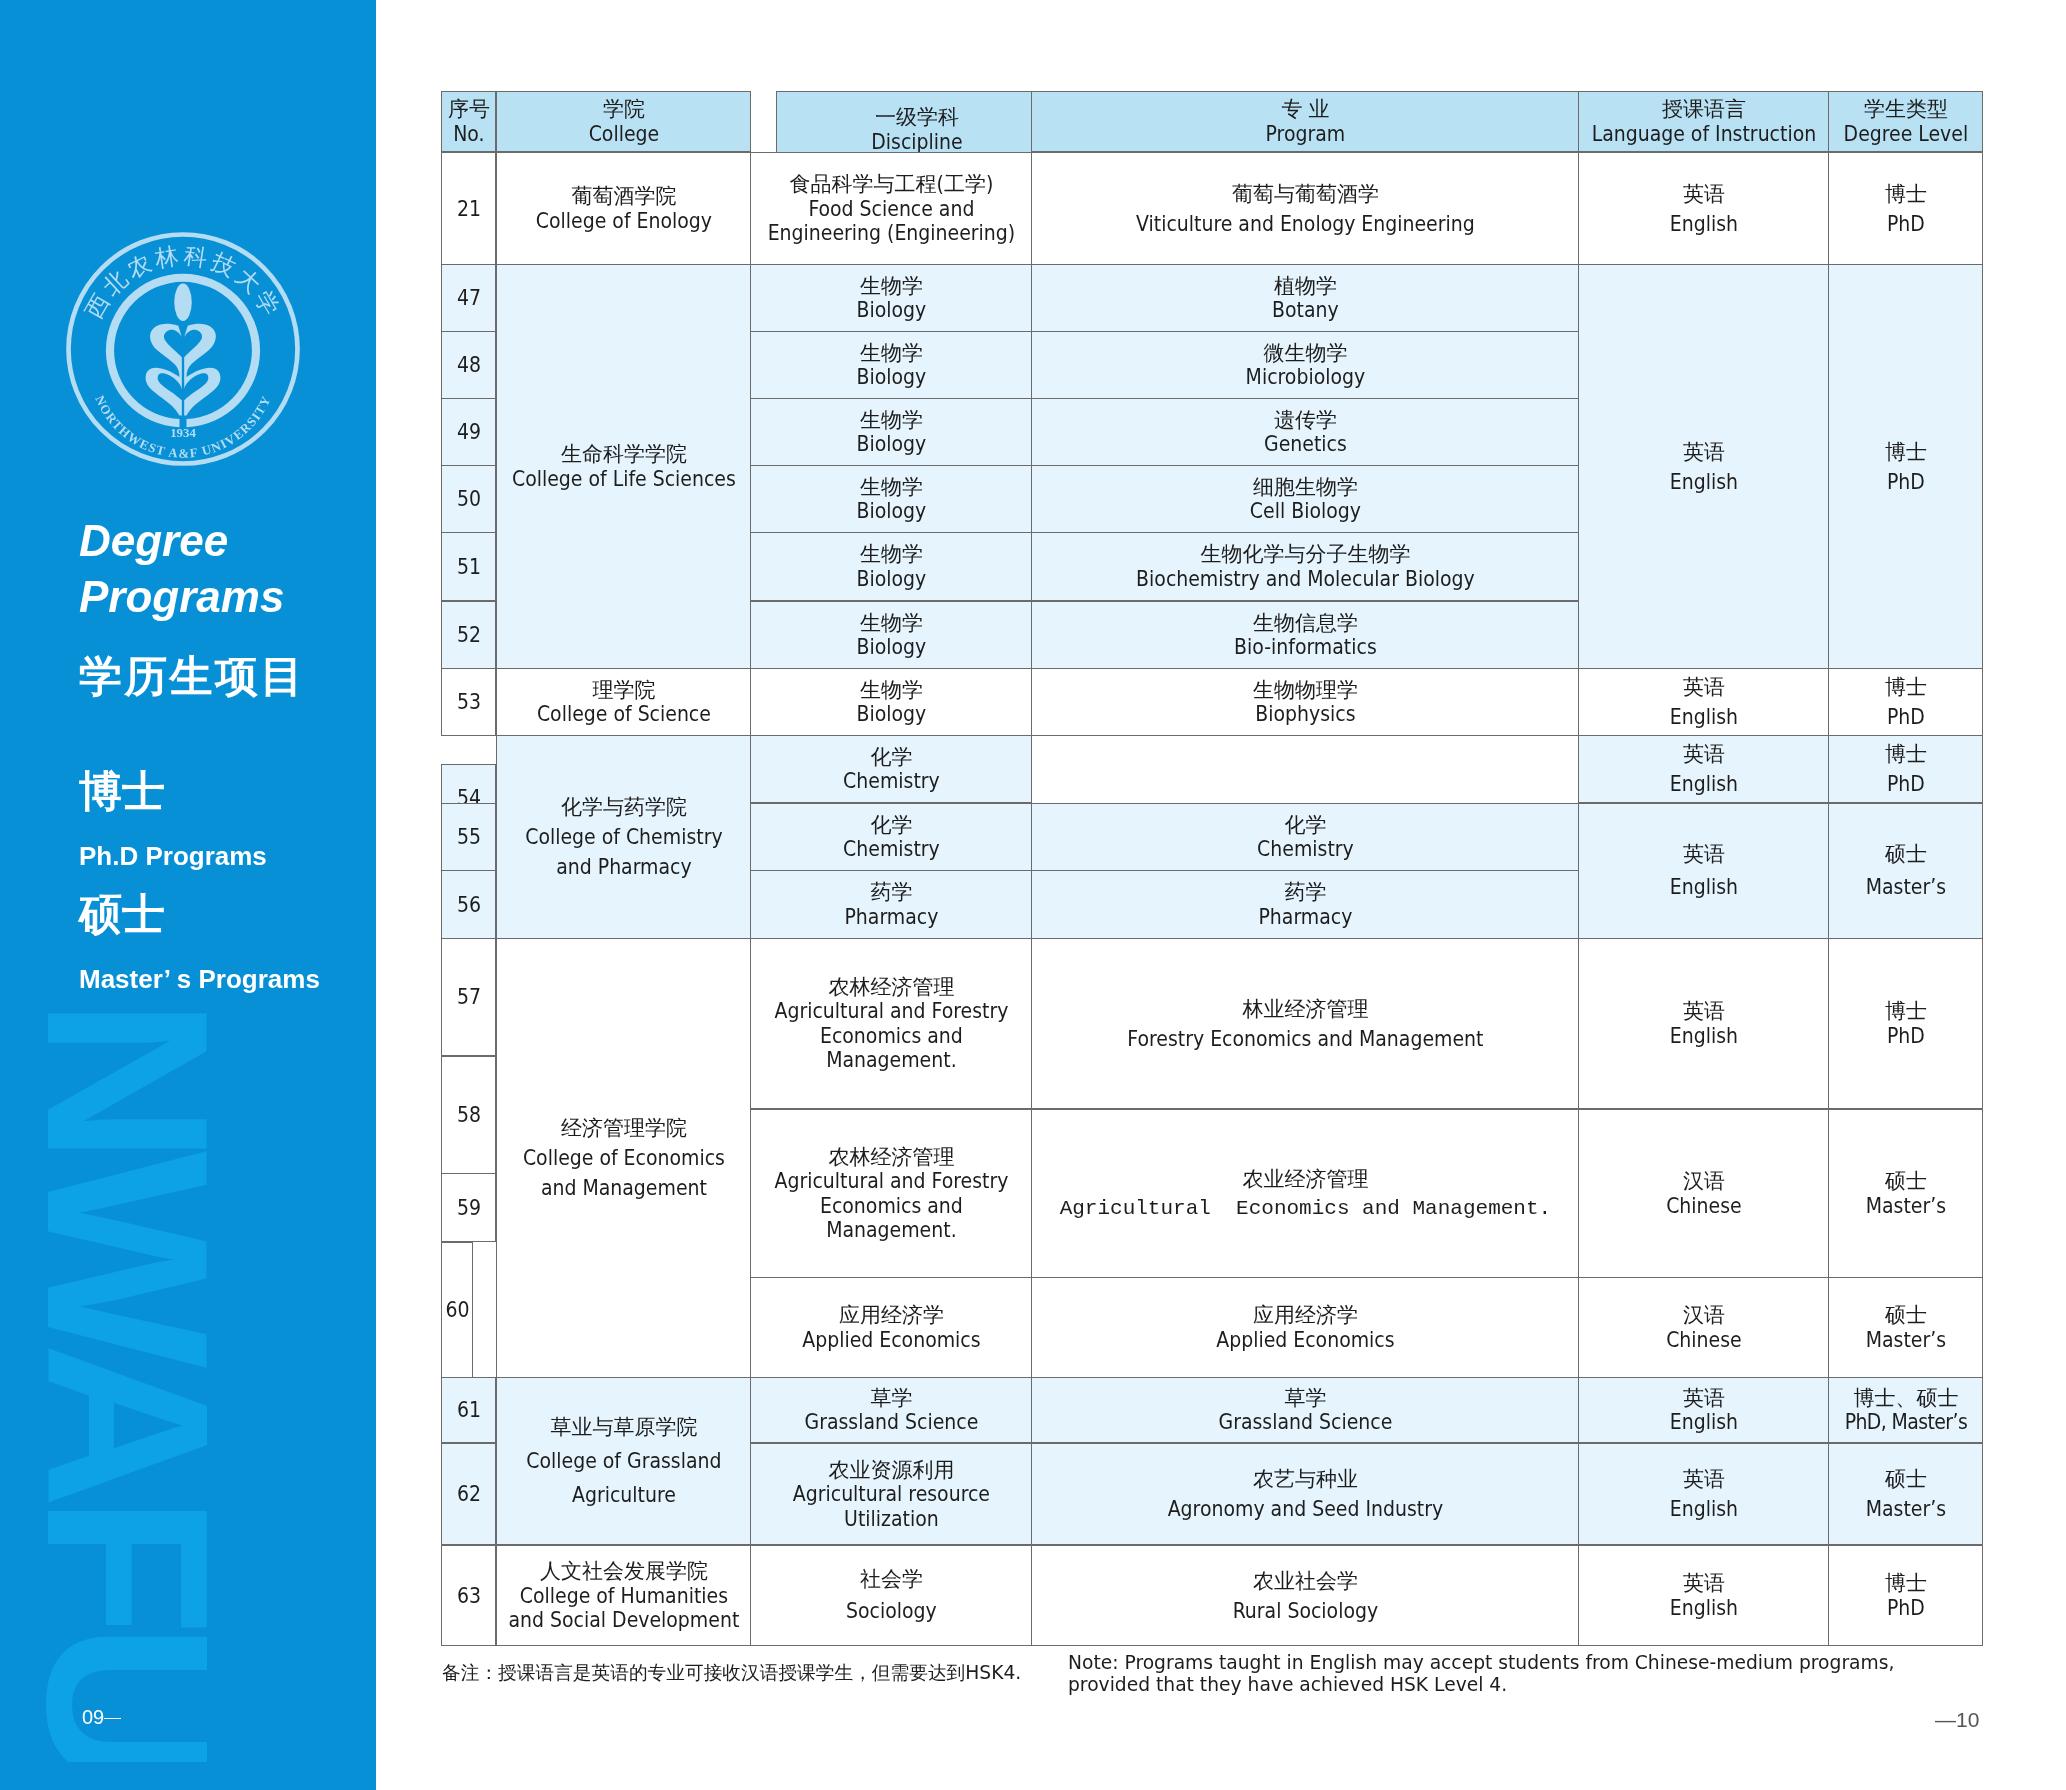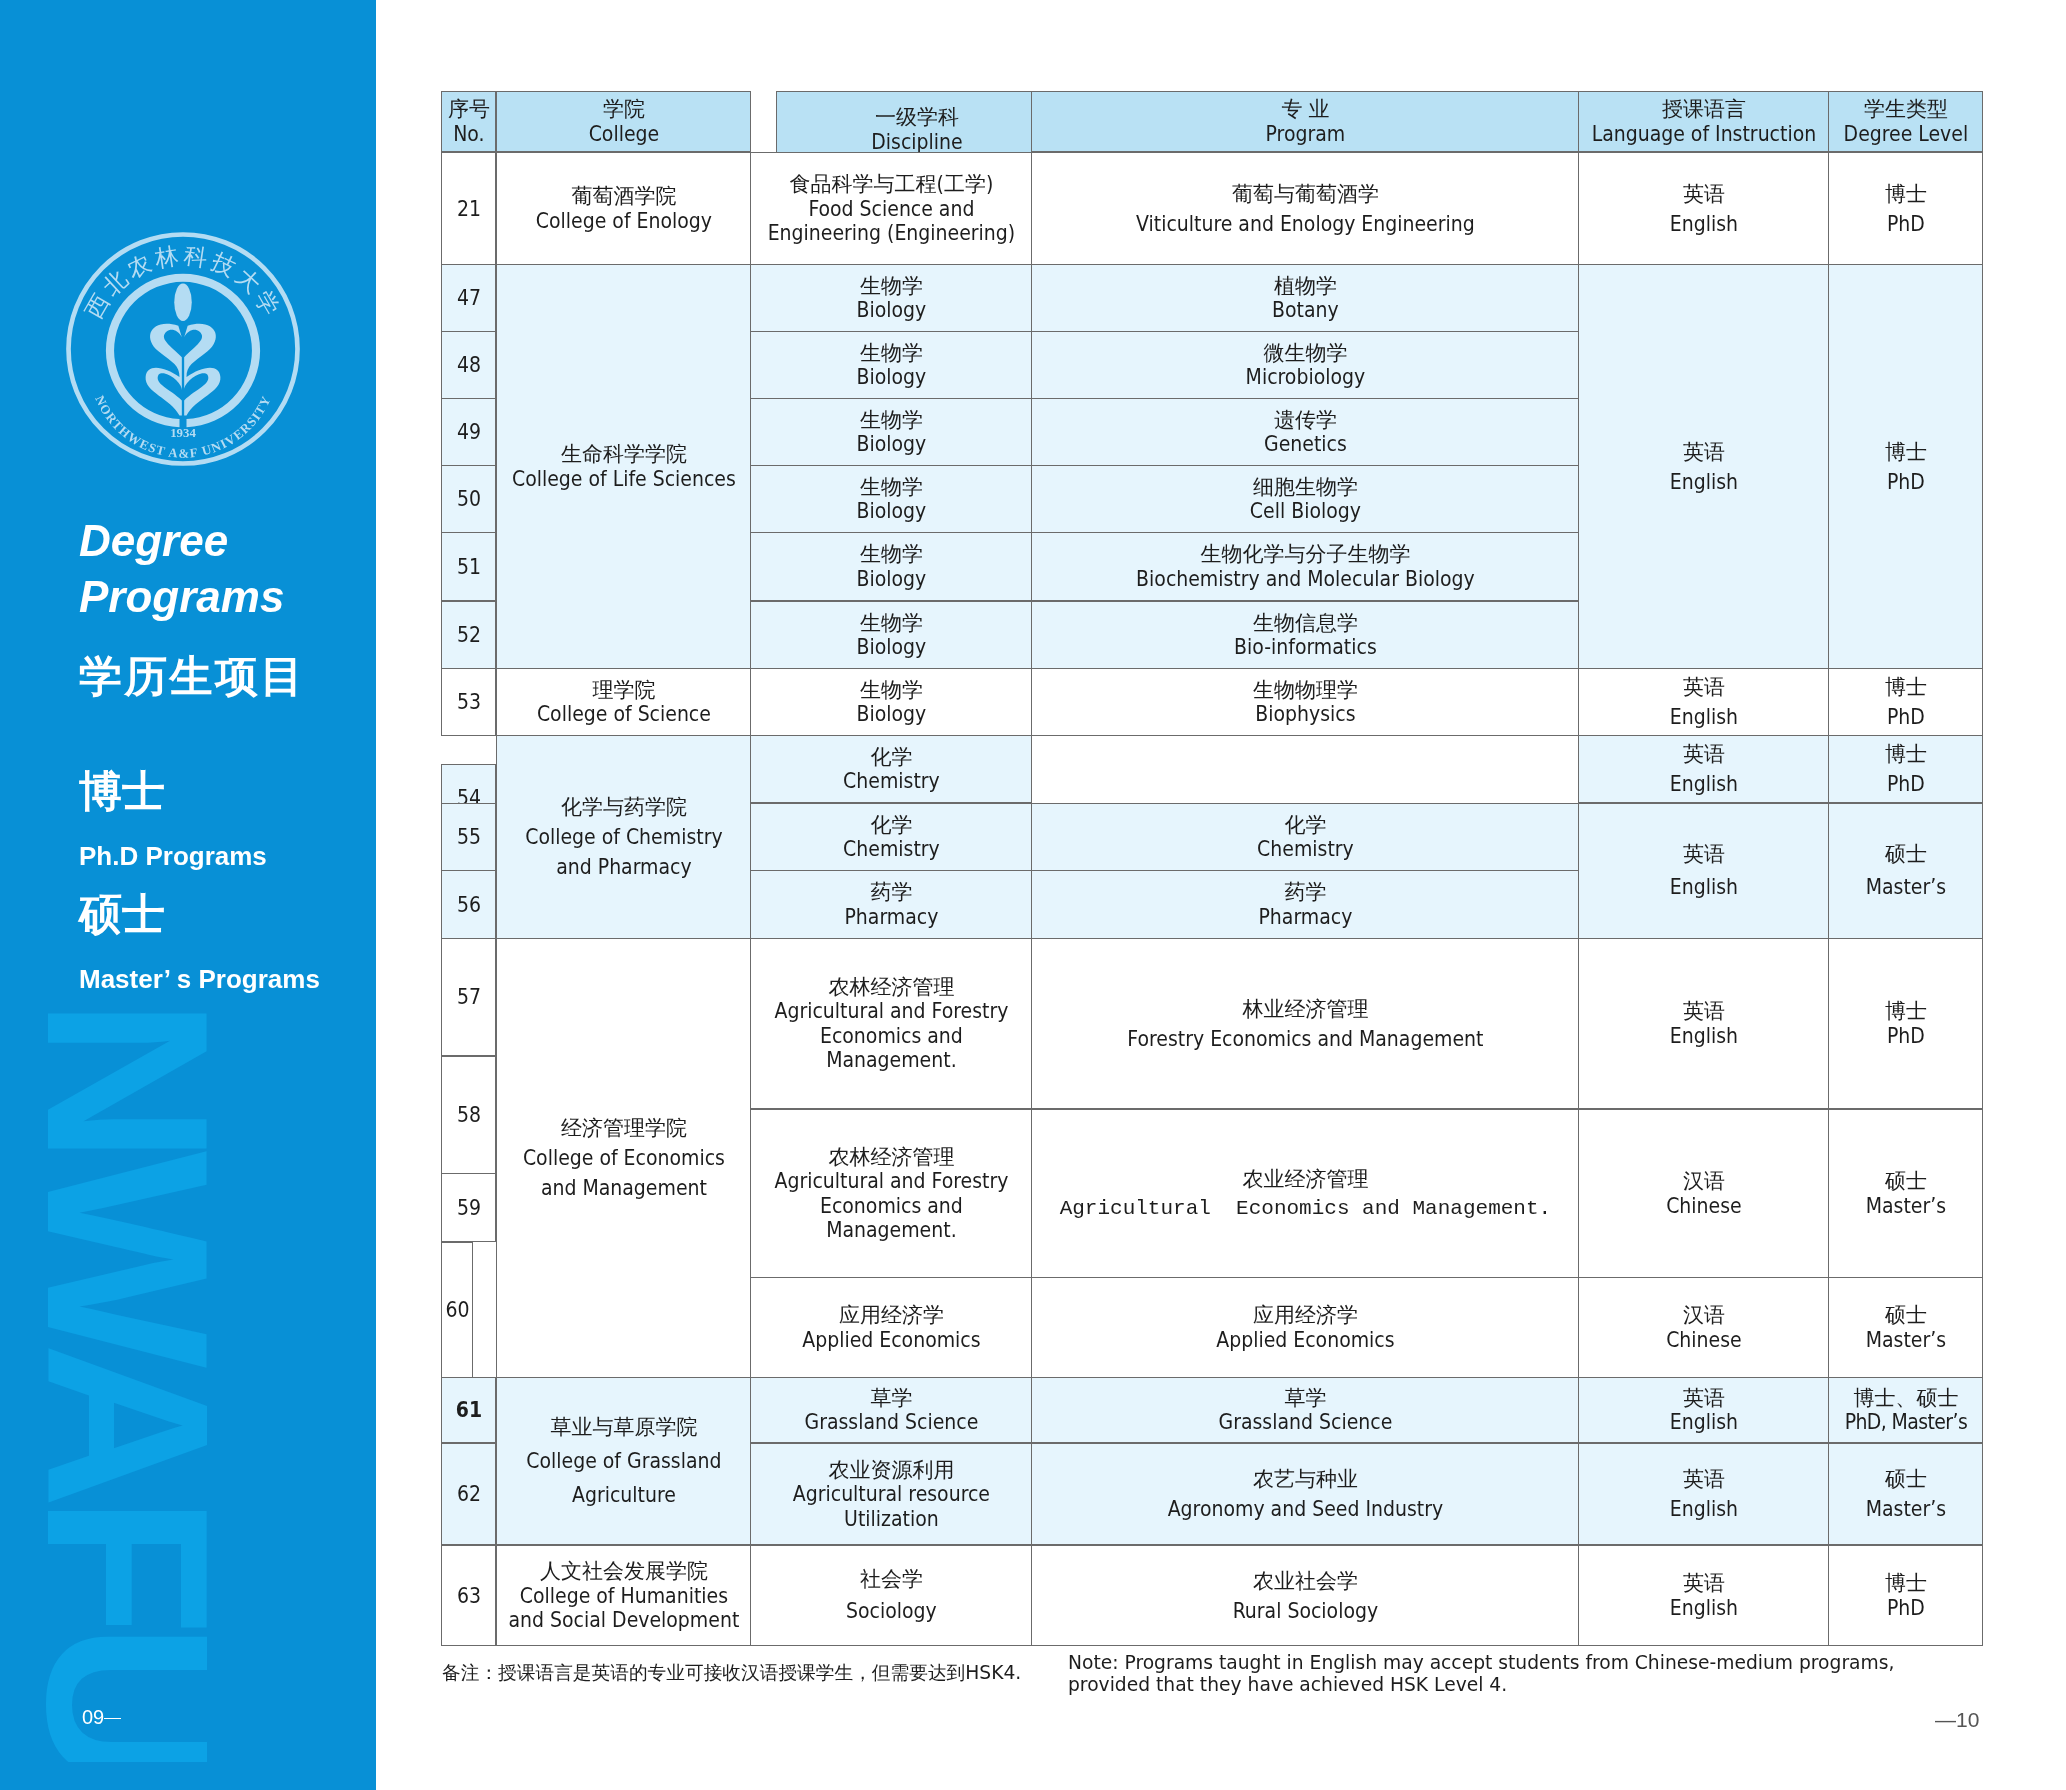--- a/index.html
+++ b/index.html
@@ -135,21 +135,21 @@
     </div>
   <div class="cell" style="left:0;top:965px;width:55px;height:118px;">
       <span>58</span>
     </div>
   <div class="cell" style="left:0;top:1082px;width:55px;height:69px;">
       <span>59</span>
     </div>
   <div class="cell" style="left:0;top:1151px;width:32px;height:136px;">
       <span>60</span>
     </div>
-  <div class="cell alt" style="left:0;top:1286px;width:55px;height:66px;font-weight:bold;">
+  <div class="cell alt" style="left:0;top:1286px;width:55px;height:66px;">
       <span>61</span>
     </div>
   <div class="cell alt" style="left:0;top:1352px;width:55px;height:102px;">
       <span>62</span>
     </div>
   <div class="cell" style="left:0;top:1454px;width:55px;height:101px;">
       <span>63</span>
     </div>
 
   <div class="cell" style="left:55px;top:61px;width:255px;height:113px;">

